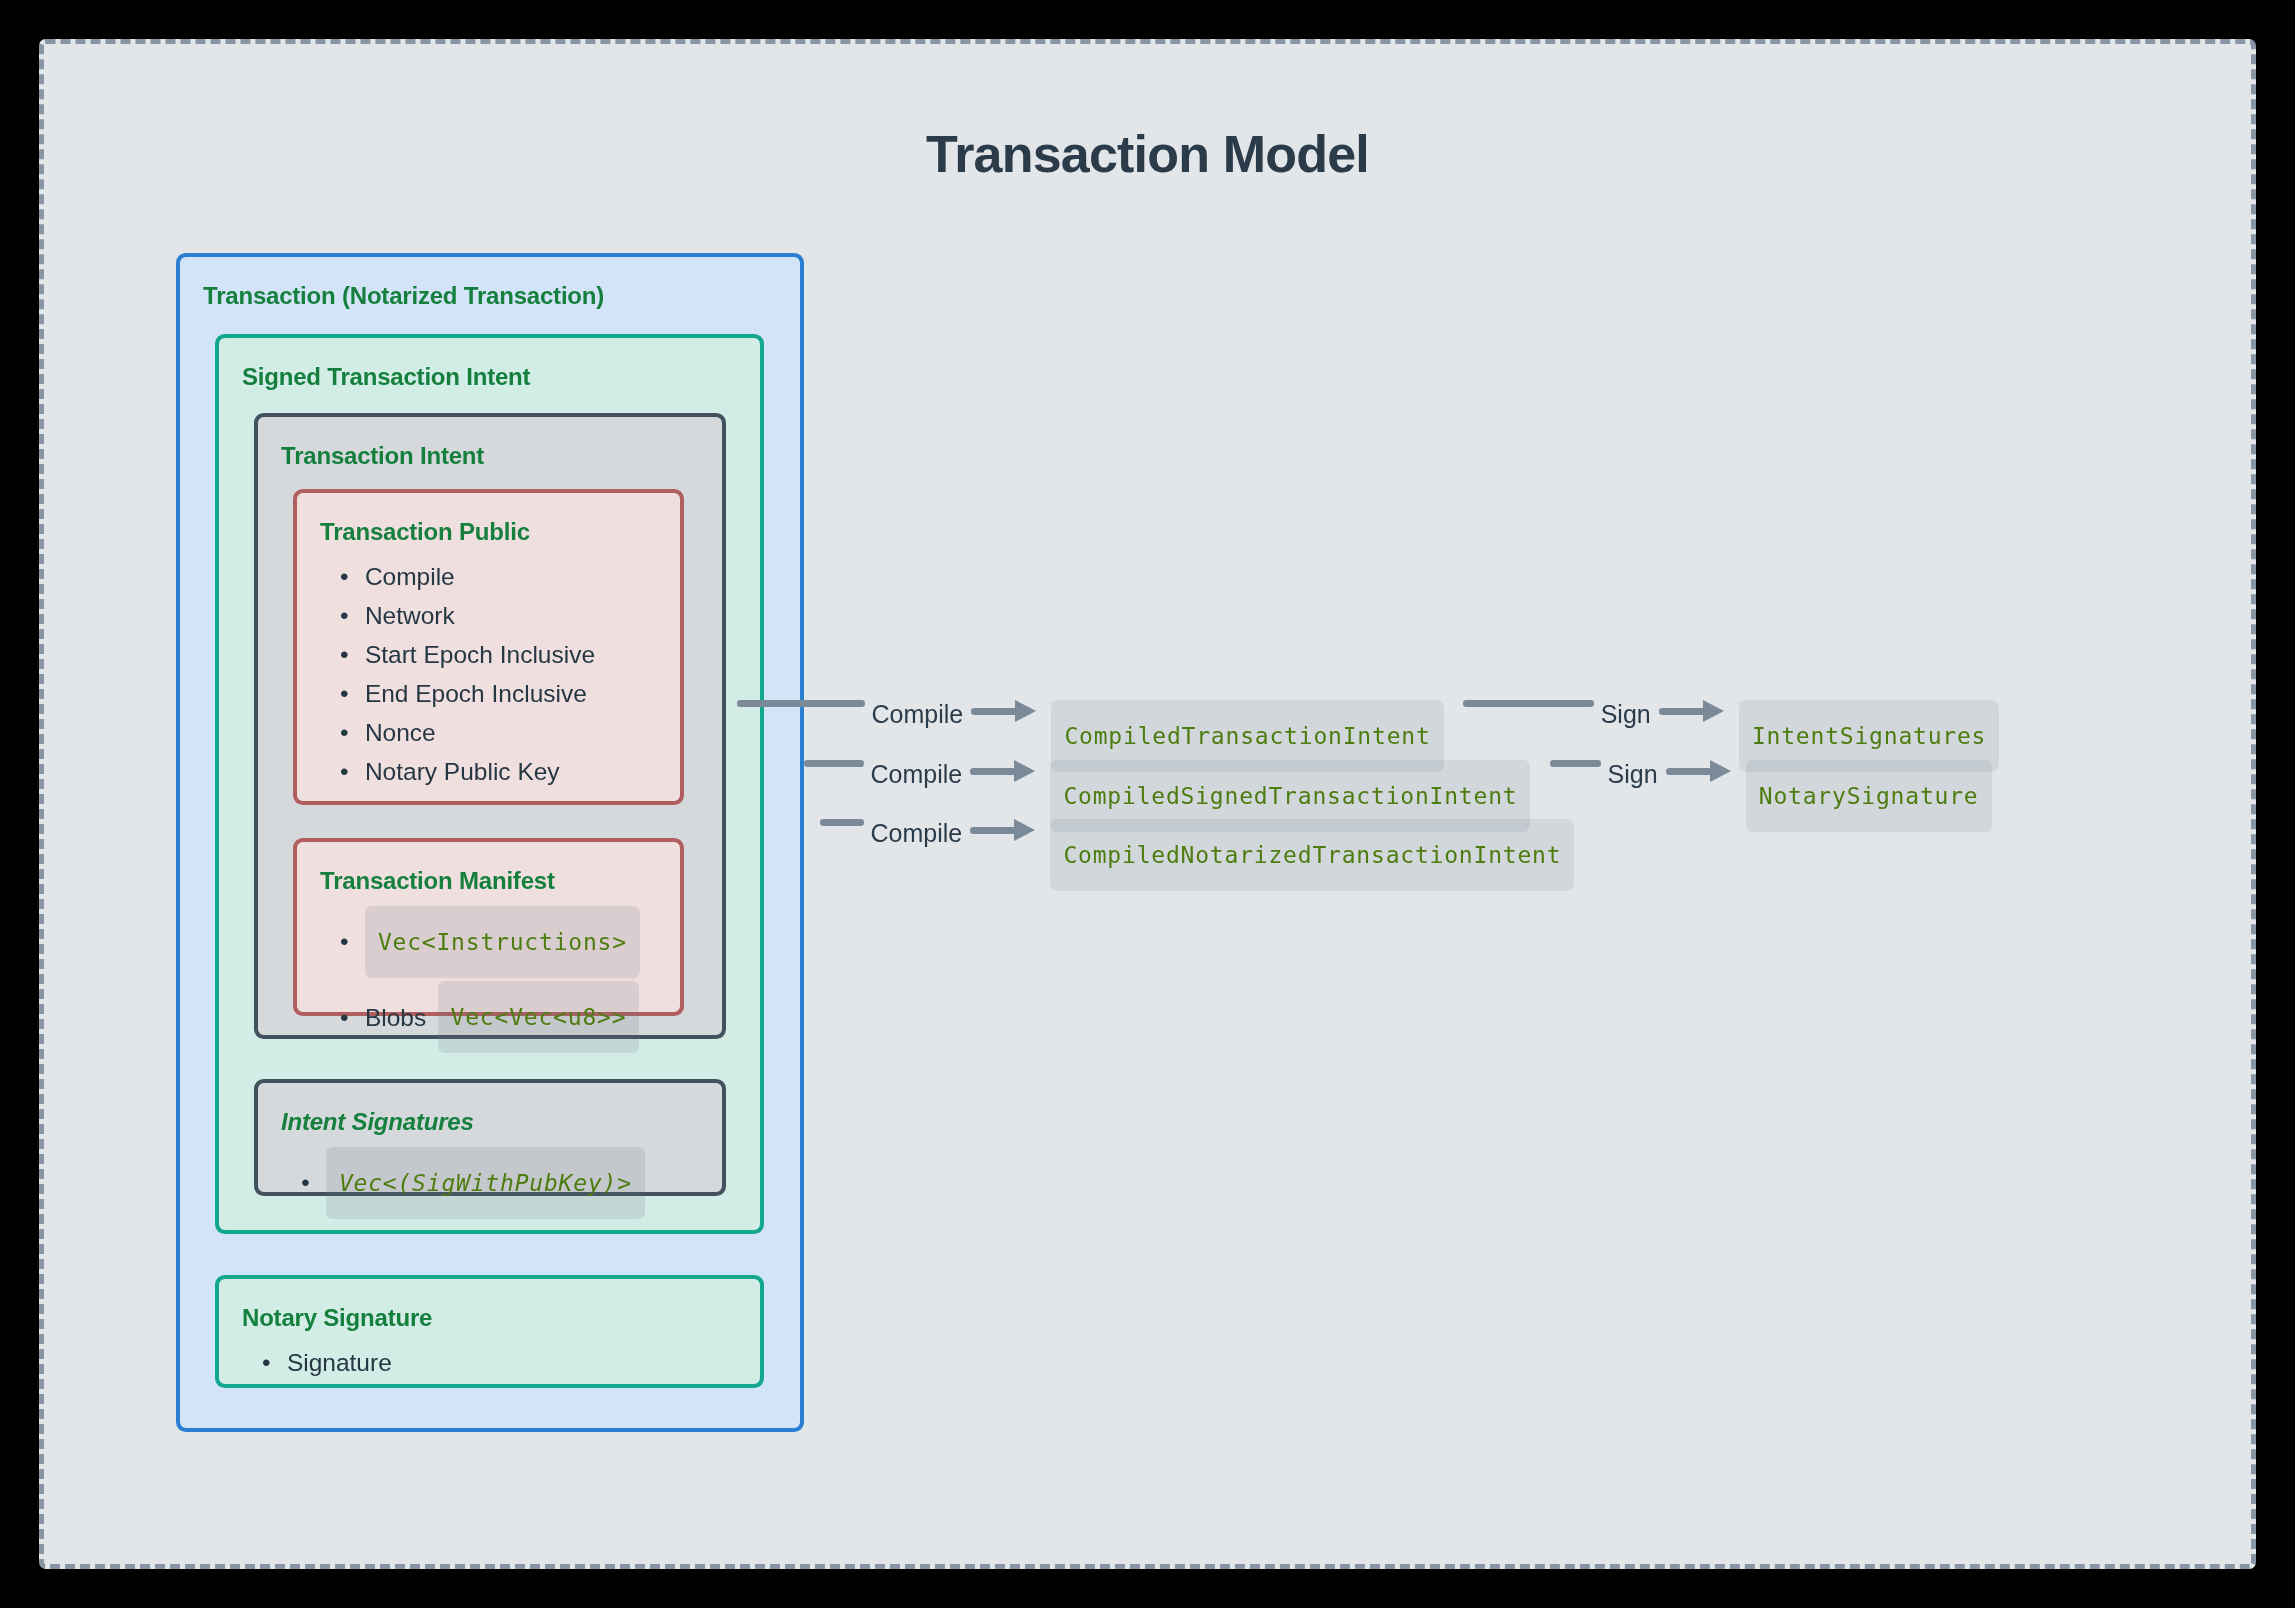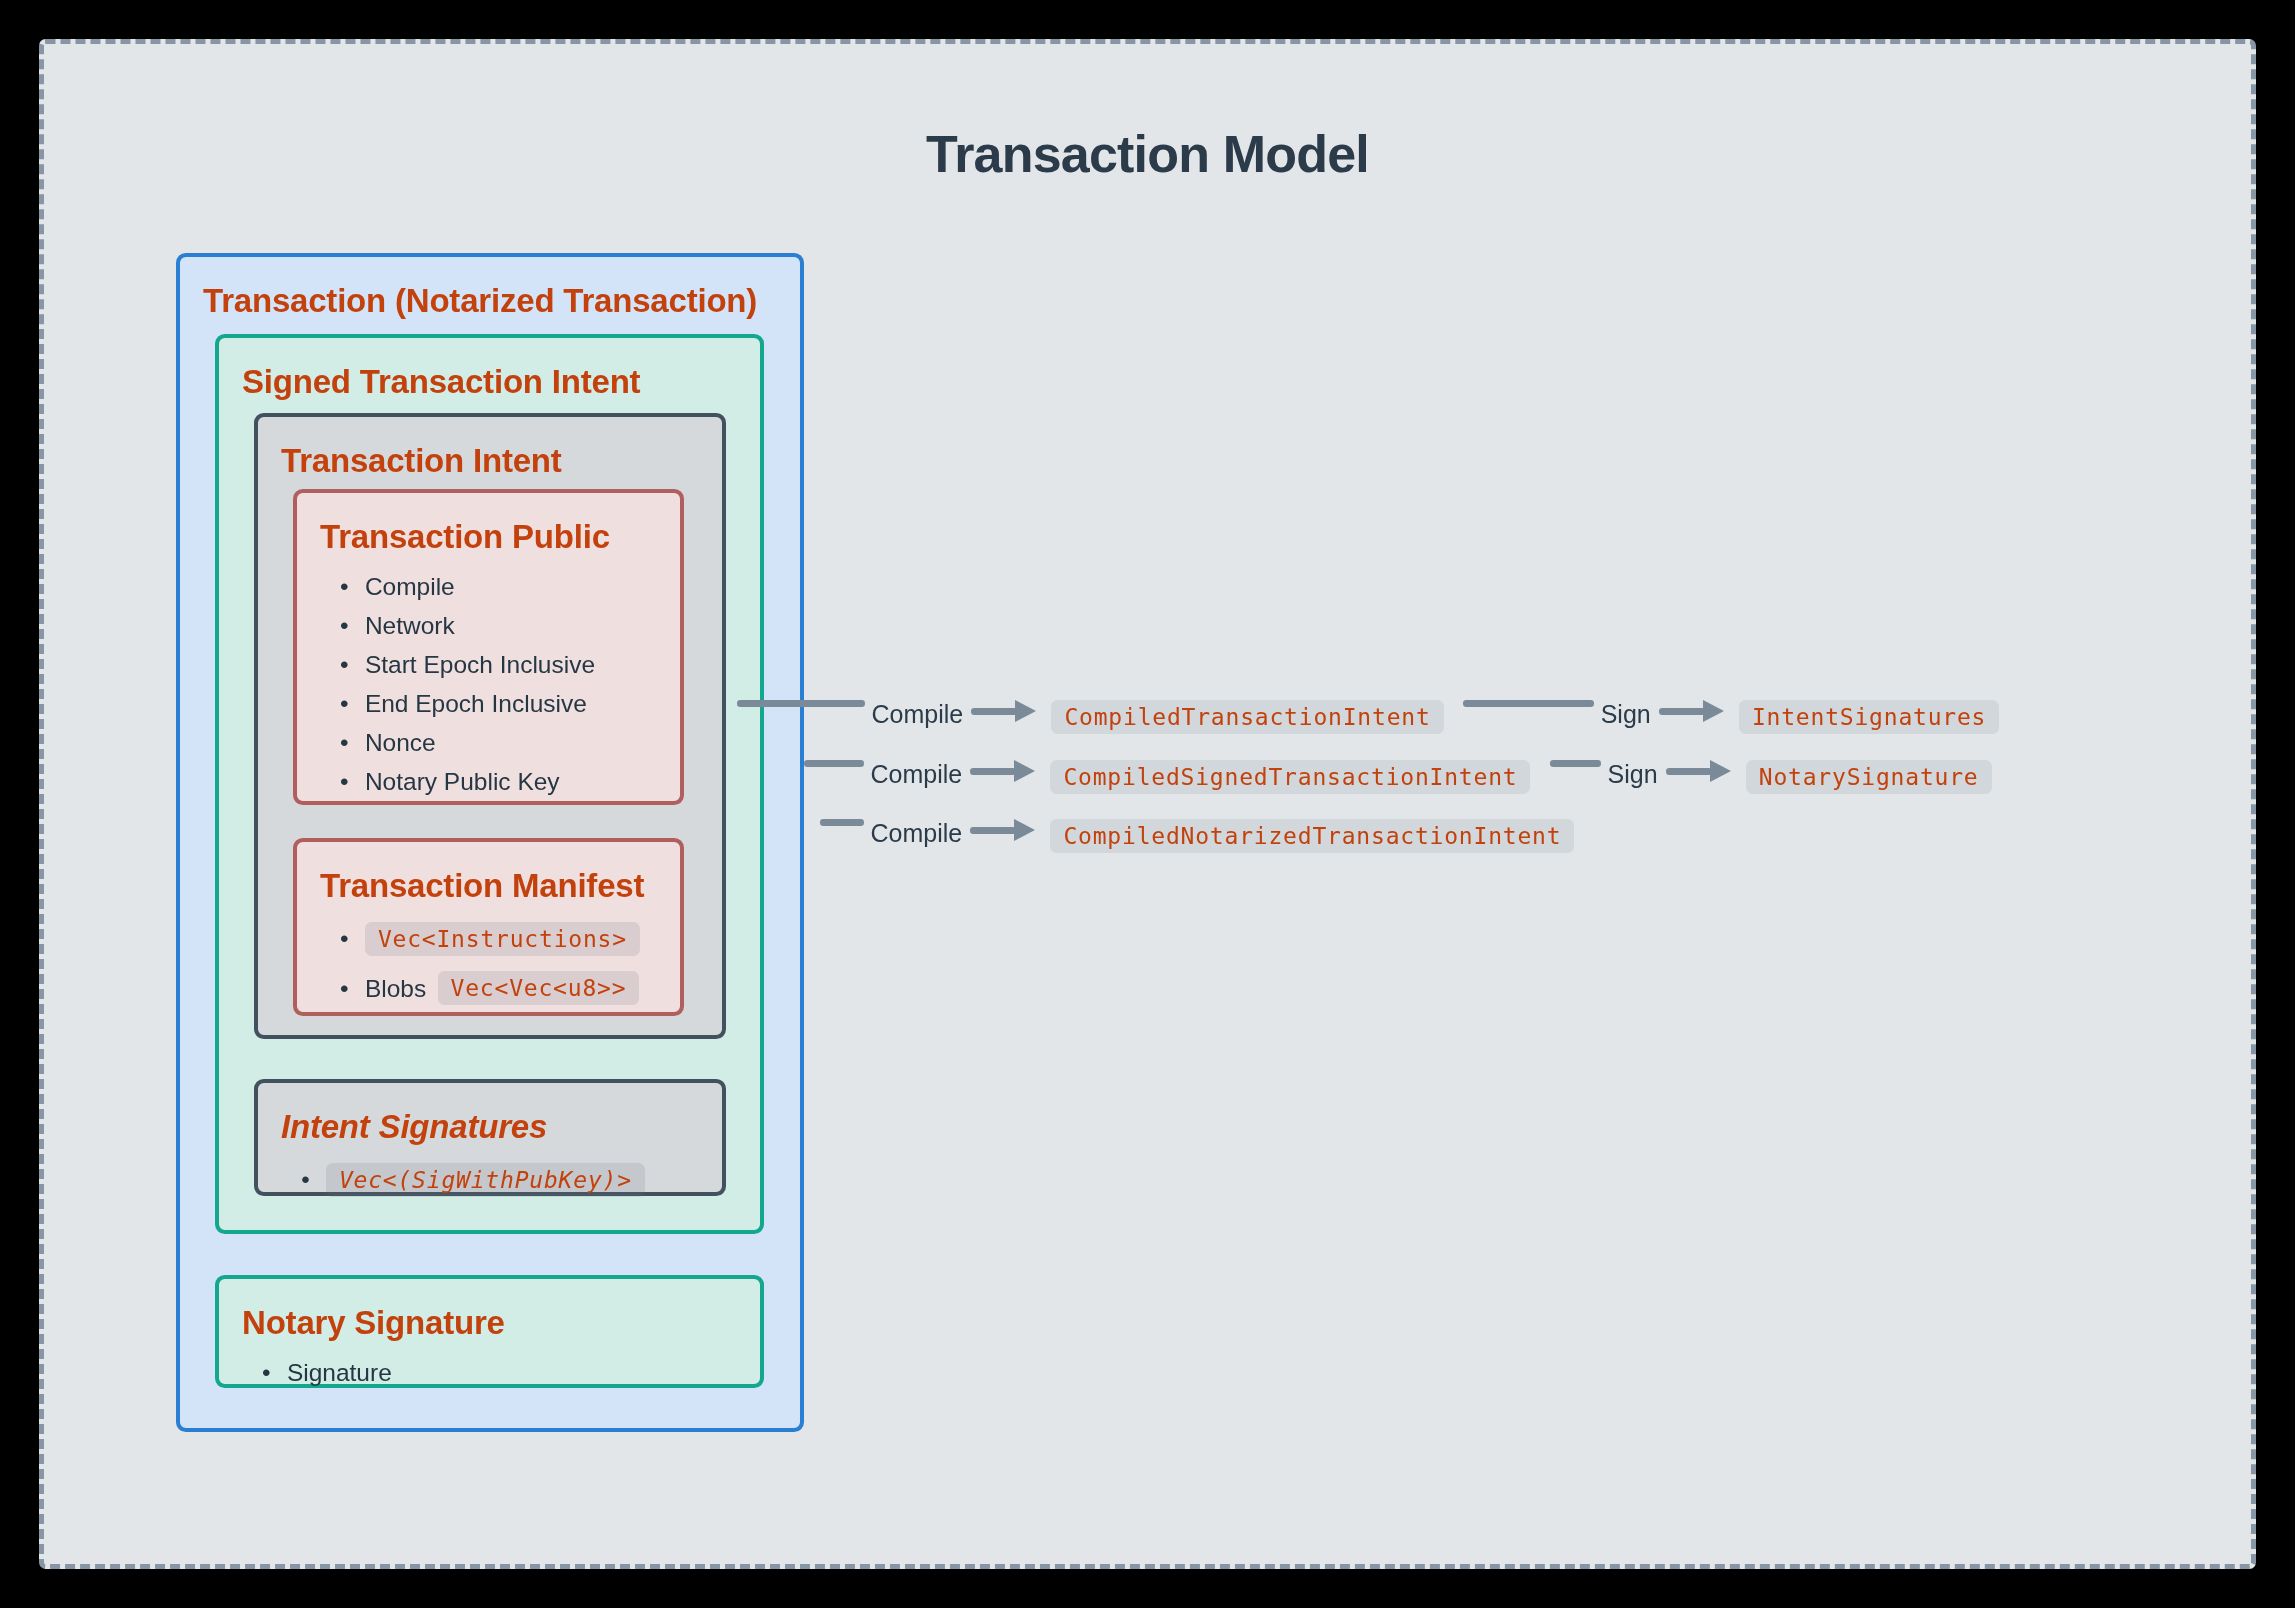--- a/index.html
+++ b/index.html
@@ -17,37 +17,37 @@
     font-size:52px; font-weight:bold; color:#2b3b4a; letter-spacing:-0.8px;
   }
 
   .box { position:absolute; border-radius:9.8px; }
   .box-blue  { background:#d4e4f8; border:4.1px solid #2a7fd3; }
   .box-teal  { background:#d2ece6; border:4.1px solid #13a78e; }
   .box-gray  { background:#d6d9dc; border:4.1px solid #42515e; }
   .box-pink  { background:#f0dfdf; border:4.1px solid #b05f5e; }
 
   .box-label {
-    padding:24.5px 0 0 23px; font-size:33px; font-weight:bold;
-    color:#c2410c; letter-spacing:-0.2px;
+    padding:24.5px 0 0 23px; font-size:24px; font-weight:bold;
+    color:#15803d; letter-spacing:-0.2px;
   }
 
   ul.items { list-style:none; padding:11.4px 0 0 43px; }
   ul.items li {
     display:flex; align-items:center; gap:16.3px;
     font-size:24.5px; color:#263744; min-height:39px; line-height:39px;
   }
   ul.items li .dot { font-size:24.5px; line-height:39px; }
   ul.items.chips li { min-height:46px; margin-bottom:3.3px; }
 
   .code-chip {
     font-family:"DejaVu Sans Mono","Liberation Mono",monospace;
-    font-size:23px; color:#c2410c; letter-spacing:0.8px;
+    font-size:23px; color:#4d7c0f; letter-spacing:0.8px;
     background:rgba(103,115,128,0.16); border-radius:6.5px;
-    padding:3px 13px; display:inline-block; line-height:28px;
+    padding:22px 13px; display:inline-block; line-height:28px;
     white-space:nowrap;
   }
 
   .flow-row {
     position:absolute; height:49px; display:flex; align-items:flex-start;
   }
   .hline { height:6.5px; border-radius:3.3px; background:#7b8a98; flex:none; }
   .flow-label {
     font-size:25px; color:#2b3b4a; margin:0 8.2px 0 6.5px; white-space:nowrap;
   }

